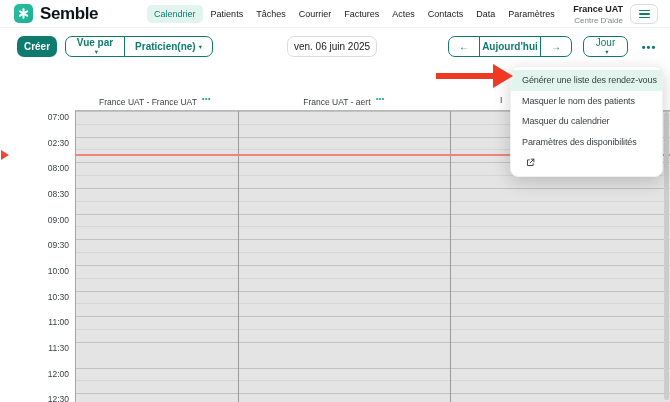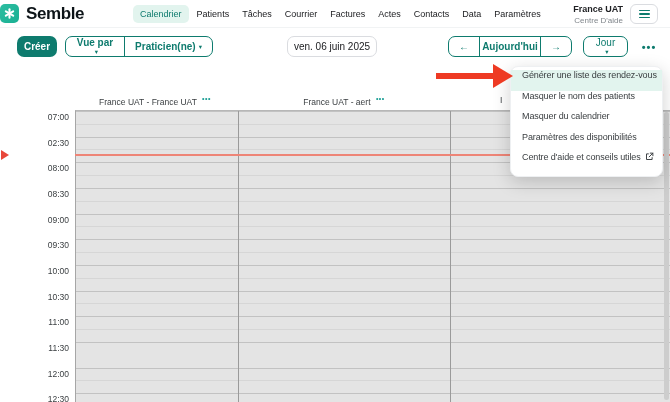--- a/index.html
+++ b/index.html
@@ -1,21 +1,21 @@
 <!DOCTYPE html>
 <html style="--teal: #0e7b6e; --mint: #e2f4ee; --logo-teal: #2dbda1; --accent-dots: #1a9e94; --red-arrow: #ee3a23; --current-time: #ee8577; --current-time-marker: #e8473a;"><head>
 <meta charset="utf-8">
 <style>
   html,body{margin:0;padding:0;}
   .screen{position:relative;width:670px;height:402px;background:#fff;overflow:hidden;
           font-family:"Liberation Sans","DejaVu Sans",sans-serif;color:#202124;}
 
   
   .topbar{position:absolute;left:0;top:0;right:0;height:28px;display:flex;align-items:center;
-          border-bottom:1px solid #f1f3f4;box-sizing:border-box;background:#fff;z-index:6;}
+          padding-left:14px;border-bottom:1px solid #f1f3f4;box-sizing:border-box;background:#fff;z-index:6;}
   .logo{width:19px;height:19px;border-radius:5px;background:linear-gradient(135deg,var(--logo-teal),#1ab093);
         display:flex;align-items:center;justify-content:center;margin-right:7px;flex:0 0 auto;cursor:pointer;}
   .brand{font-size:17px;font-weight:700;letter-spacing:-0.4px;color:#0d1418;margin-right:13px;}
   .nav{display:flex;align-items:center;gap:3px;margin-left:36px;}
   .nav-item{font-size:9px;color:#202124;padding:4px 5px;border-radius:5px;cursor:pointer;white-space:nowrap;}
   .nav div.nav-item:nth-of-type(1){background:var(--mint);color:var(--teal);padding:4px 7px;}
   .user{position:absolute;right:47px;top:4px;text-align:right;line-height:1.3;}
   .user-name{font-size:9px;font-weight:700;color:#202124;}
   .user-sub{font-size:8px;color:#80868b;}
   .menu-btn{position:absolute;right:12px;top:4px;width:28px;height:20px;border:1px solid #dadce0;border-radius:6px;
@@ -62,21 +62,21 @@
   .time-label{position:absolute;left:0;width:69px;text-align:right;font-size:8.5px;color:#3c4043;
               top:calc(110px + var(--i)*25.65px + 2px);}
   .current-line{position:absolute;left:75px;right:0;top:154px;height:2px;background:var(--current-time);z-index:2;}
   .current-marker{position:absolute;left:1px;top:150px;width:0;height:0;z-index:2;
       border-left:8px solid var(--current-time-marker);border-top:5px solid transparent;border-bottom:5px solid transparent;}
   .scrollbar{position:absolute;right:1px;top:112px;bottom:2px;width:5px;border-radius:3px;background:#cdcdcd;z-index:3;}
 
   
   .dropdown{position:absolute;left:510px;top:66px;width:153px;background:#fff;border-radius:8px;
             border:1px solid #eef0f2;box-shadow:0 5px 18px rgba(0,0,0,0.18);padding:3px 0;z-index:10;box-sizing:border-box;}
-  .menu-item{height:20.5px;display:flex;align-items:flex-start;padding:0 11px;font-size:9px;letter-spacing:-0.1px;
+  .menu-item{height:20.5px;display:flex;align-items:center;padding:0 11px;font-size:9px;letter-spacing:-0.1px;
              color:#3c4043;white-space:nowrap;cursor:pointer;}
   .dropdown div.menu-item:nth-of-type(1){background:var(--mint);}
   .menu-item .ext{display:none;margin-left:4px;flex:0 0 auto;}
   .dropdown div.menu-item:last-of-type .ext{display:inline-block;}
 
   
   .arrow-svg{position:absolute;left:436px;top:64px;z-index:11;pointer-events:none;}
   .arrow-svg *{fill:var(--red-arrow);}
 </style>
 </head>
@@ -210,21 +210,20 @@
         <span>Masquer du calendrier</span>
 
       </div>
 
       <div class="menu-item">
         <span>Paramètres des disponibilités</span>
 
       </div>
 
       <div class="menu-item">
-        <span>Centre d'aide et conseils utiles</span>
         <svg class="ext" width="9" height="9" viewBox="0 0 12 12">
           <g fill="none" stroke="#3c4043" stroke-width="1.3" stroke-linecap="round">
             <path d="M4.5 2.5 H2 V10 H9.5 V7.5"></path>
             <path d="M7 1.5 H10.5 V5"></path>
             <path d="M10.5 1.5 L5.5 6.5"></path>
           </g>
         </svg>
       </div>
     </div>
 

